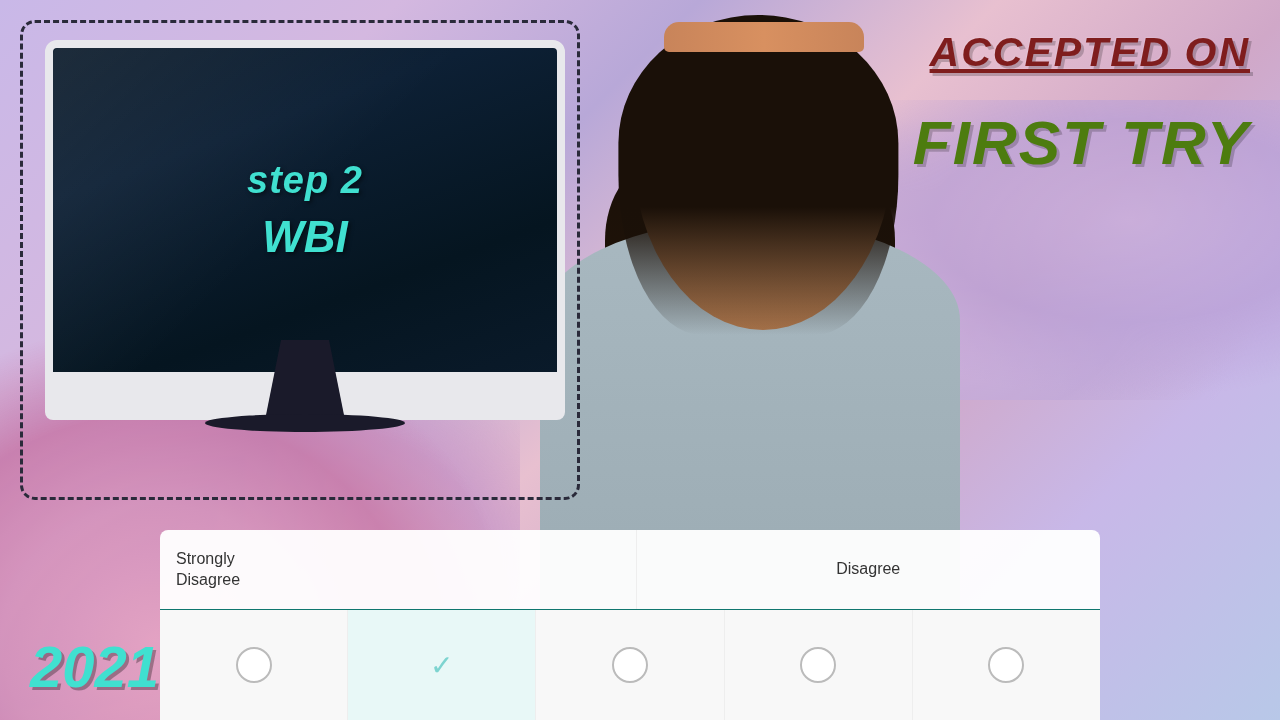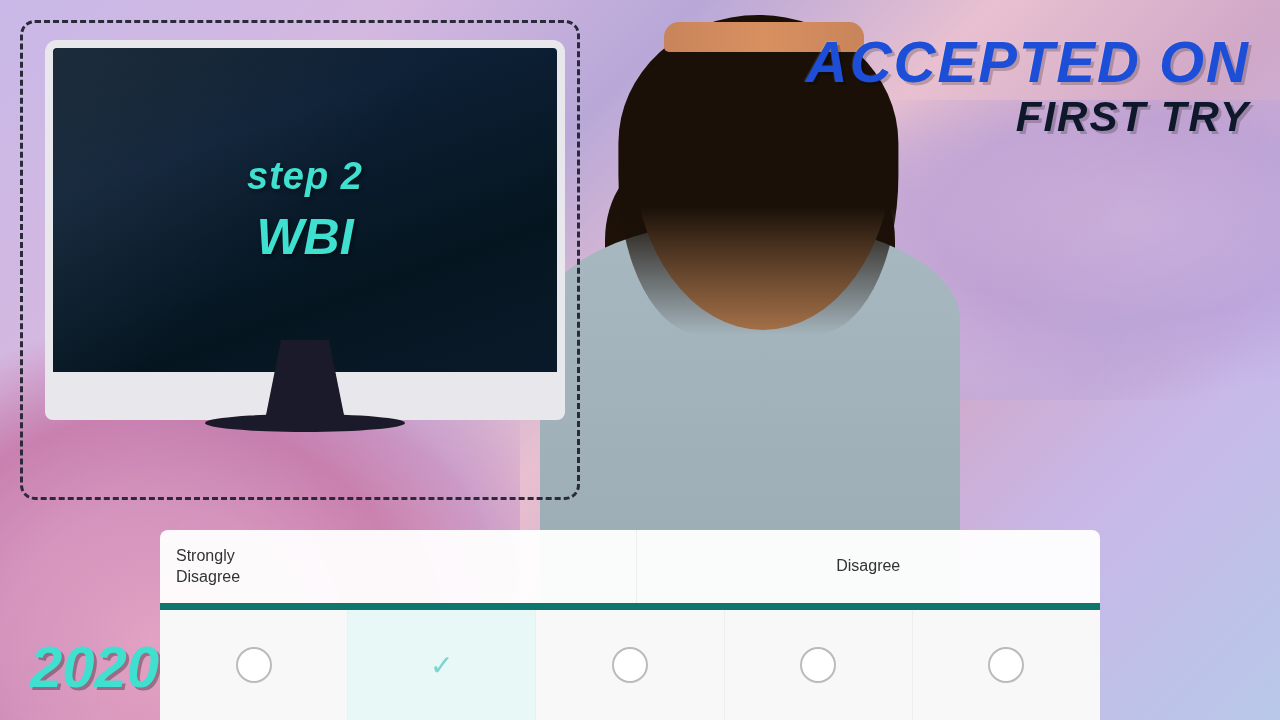--- a/index.html
+++ b/index.html
@@ -205,55 +205,57 @@
       font-size: 38px;
       font-weight: 900;
       font-style: italic;
       text-shadow: 2px 2px 4px rgba(0,0,0,0.5);
       z-index: 1;
       letter-spacing: 1px;
     }
 
     .screen-text-wbi {
       color: #40e0d0;
-      font-size: 50px;
+      font-size: 44px;
       font-weight: 900;
       font-style: italic;
       text-shadow: 2px 2px 4px rgba(0,0,0,0.5);
       z-index: 1;
     }
 
     
     .accepted-text {
       position: absolute;
       top: 30px;
       right: 30px;
       z-index: 10;
       text-align: right;
       line-height: 1.1;
     }
 
     .accepted-line1 {
-      font-size: 58px;
+      font-size: 41px;
       font-weight: 900;
       font-style: italic;
-      color: #1d4ed8;
+      color: #7f1d1d;
       text-shadow: 3px 3px 0px rgba(0,0,0,0.2), -1px -1px 0px rgba(255,255,255,0.1);
       letter-spacing: 2px;
       display: block;
+      text-decoration: underline;
     }
 
     .accepted-line3 {
-      font-size: 42px;
+      font-size: 62px;
       font-weight: 900;
       font-style: italic;
-      color: #0f172a;
+      color: #4d7c0f;
       text-shadow: 3px 3px 0px rgba(0,0,0,0.2);
       letter-spacing: 2px;
       display: block;
+      margin-top: 34px;
     }
 
     
     .year-text {
       position: absolute;
       bottom: 20px;
       left: 30px;
       font-size: 58px;
       font-weight: 900;
       font-style: italic;
@@ -271,21 +273,21 @@
       height: 190px;
       background: rgba(255,255,255,0.95);
       border-radius: 8px 8px 0 0;
       z-index: 10;
       overflow: hidden;
     }
 
     .survey-header {
       display: flex;
       align-items: stretch;
-      border-bottom: 7px solid #0f766e;
+      border-bottom: 1px solid #0f766e;
       height: 80px;
     }
 
     .survey-header-cell {
       flex: 1;
       display: flex;
       align-items: center;
       justify-content: center;
       text-align: center;
       font-size: 16px;
@@ -376,21 +378,21 @@
     <div class="monitor-stand"></div>
     <div class="monitor-base"></div>
   </div>
 </div>
 
 <div class="accepted-text">
   <span class="accepted-line1">ACCEPTED ON</span>
   <span class="accepted-line3">FIRST TRY</span>
 </div>
 
-<div class="year-text">2020</div>
+<div class="year-text">2021</div>
 
 <div class="survey-table">
   <div class="survey-header">
     <div class="survey-header-cell">
       Strongly<br>Disagree
     </div>
     <div class="survey-header-cell">
       Disagree
     </div>
   </div>

